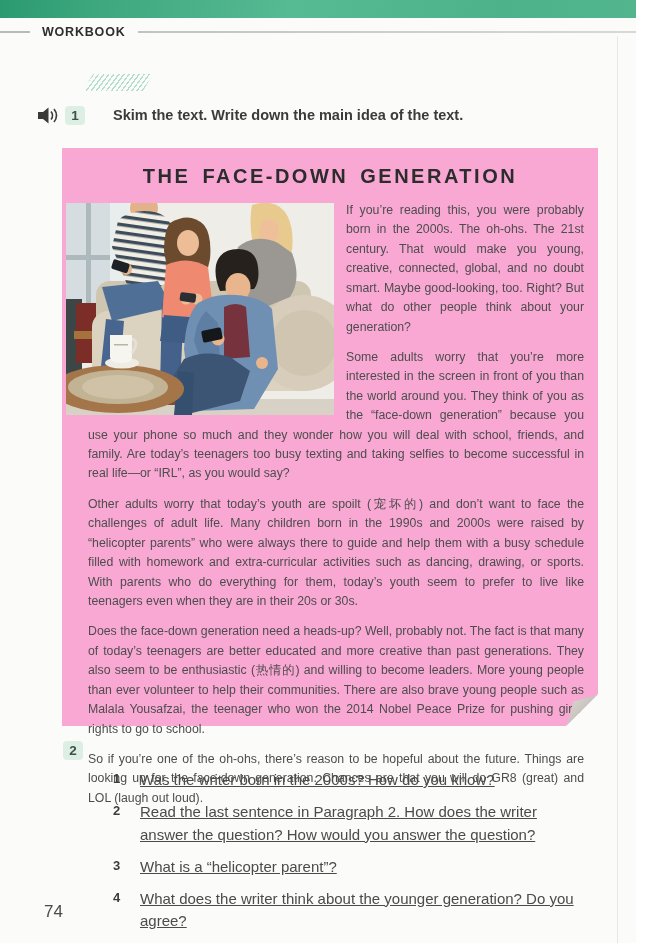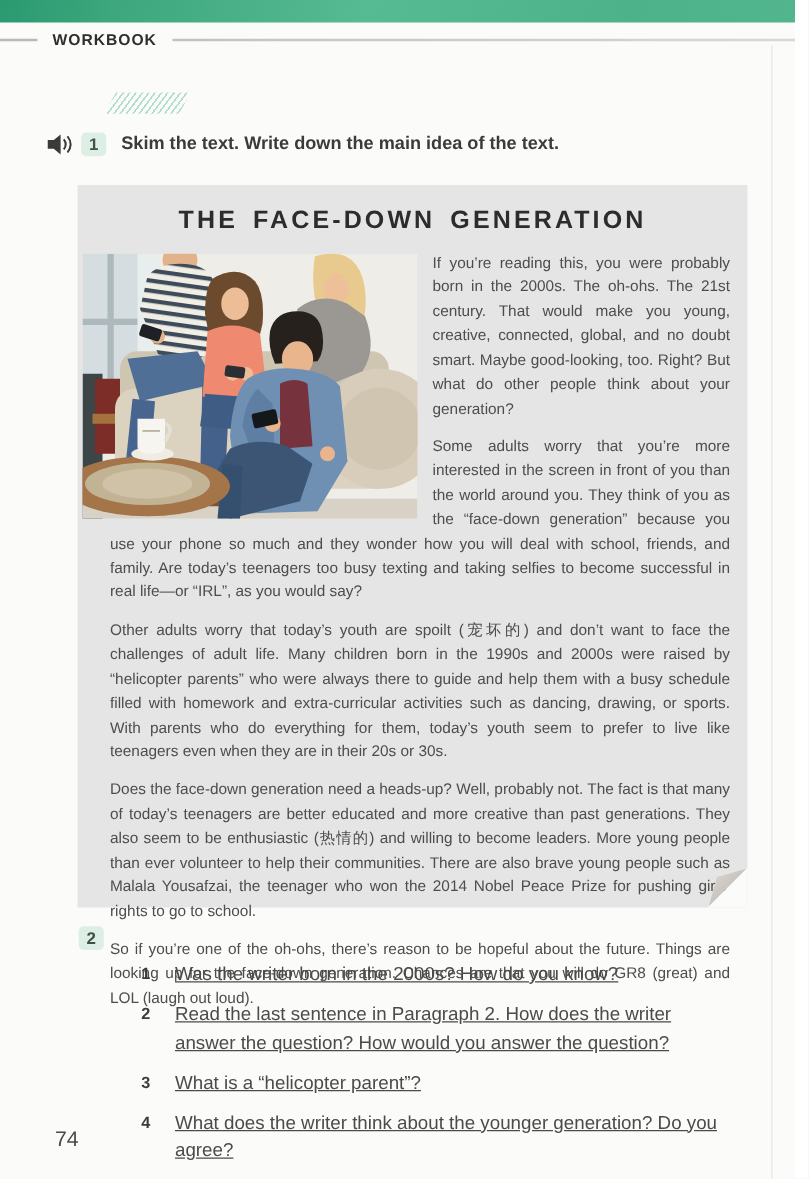--- a/index.html
+++ b/index.html
@@ -26,24 +26,24 @@
 
   
   .exercise-row { position:absolute; display:flex; align-items:flex-start; }
   .ex1 { left:38px; top:106px; width:560px; }
   .ex2 { left:63px; top:741px; width:540px; }
   .speaker { width:20px; height:17px; margin-top:1px; flex:0 0 auto; }
   .num-chip { min-width:20px; height:19px; margin-left:7px; border-radius:4px; background:#ddeee5;
     display:flex; align-items:center; justify-content:center;
     font-size:13.5px; font-weight:bold; color:#40514a; flex:0 0 auto; }
   .ex2 .num-chip { margin-left:0; }
-  .ex-instruction { margin-left:12px; font-size:14.5px; font-weight:bold; color:#3b3b3b; line-height:1.35; }
+  .ex-instruction { margin-left:28px; font-size:14.5px; font-weight:bold; color:#3b3b3b; line-height:1.35; }
 
   
-  .article-box { position:absolute; left:62px; top:148px; width:536px; height:578px; background:#e5e5e5; }
+  .article-box { position:absolute; left:62px; top:148px; width:536px; height:578px; background:#f9a8d4; }
   .article-title { text-align:center; padding-top:17px; font-size:20px; font-weight:bold; color:#2c2c2c;
     letter-spacing:2.5px; word-spacing:4px; }
   .article-body { padding:13px 14px 0 26px; }
   .article-body::after { content:""; display:block; clear:both; }
   .photo { float:left; width:268px; height:212px; margin:2px 12px 6px -22px; display:block; }
   .article-body p { font-size:12.3px; line-height:1.58; color:#4d4d4d; text-align:justify; margin-bottom:11px; }
   .fold-white { position:absolute; right:0; bottom:0; width:0; height:0;
     border-left:32px solid transparent; border-bottom:32px solid #fbfbf9; }
   .fold-curl { position:absolute; right:1px; bottom:1px; width:30px; height:30px;
     background:linear-gradient(315deg,#aeaba5 0%,#c6c3bd 45%,#dedbd5 100%);

